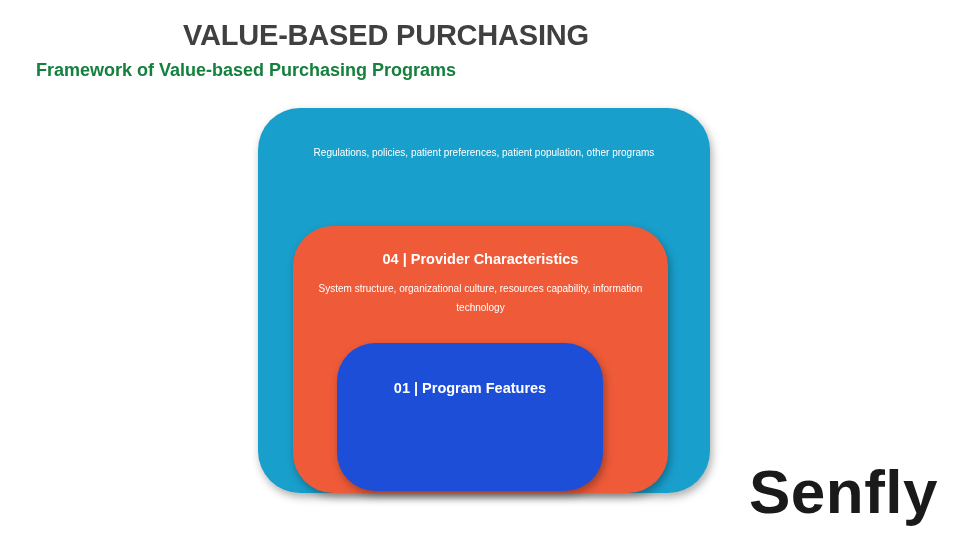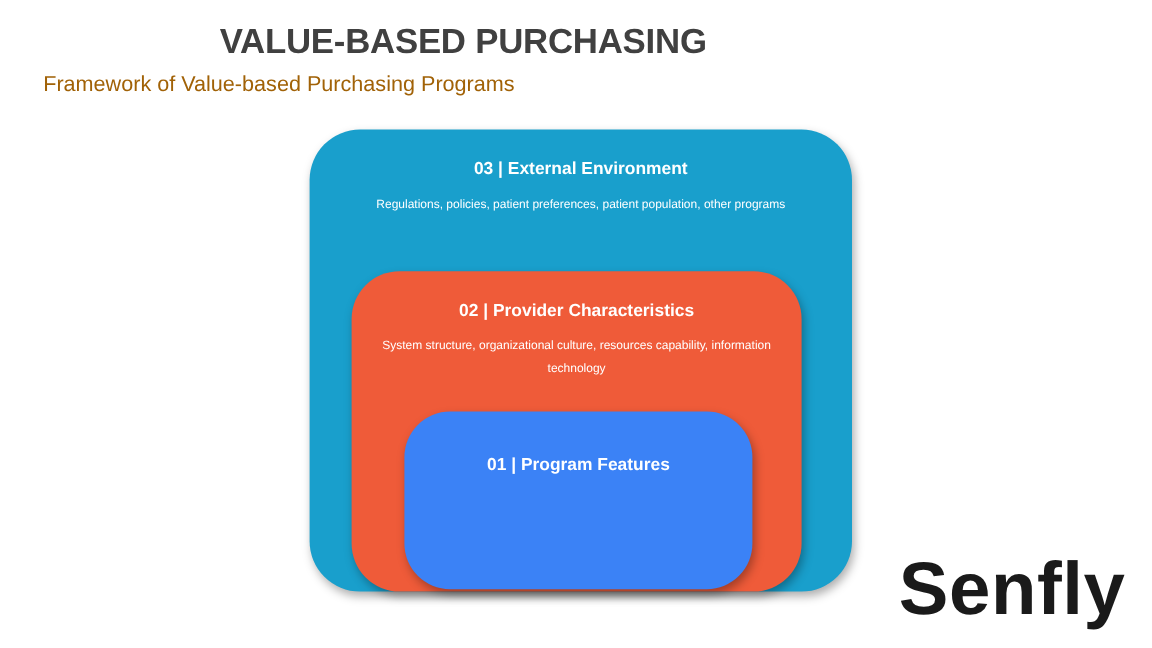--- a/index.html
+++ b/index.html
@@ -27,22 +27,22 @@
     font-weight: bold;
     color: #404040;
     letter-spacing: -0.2px;
     line-height: 34px;
     margin: 0;
     white-space: nowrap;
     text-align: center;
   }
   .page-subtitle {
     font-size: 18px;
-    font-weight: normal;
-    color: #a16207;
+    font-weight: bold;
+    color: #15803d;
     line-height: 24px;
     margin: 6px 0 0 0;
     white-space: nowrap;
   }
 
   
   .diagram {
     position: absolute;
     left: 0;
     top: 0;
@@ -66,23 +66,23 @@
     left: 293px;
     top: 226px;
     width: 375px;
     height: 267px;
     background: #EF5B39;
     border-radius: 40px;
   }
   .layer-inner {
     left: 337px;
     top: 343px;
-    width: 290px;
+    width: 266px;
     height: 148px;
-    background: #3b82f6;
+    background: #1d4ed8;
     border-radius: 38px;
   }
 
   .layer-text {
     position: absolute;
     left: 0;
     right: 0;
     text-align: center;
     color: #ffffff;
   }
@@ -125,28 +125,27 @@
 
 <div class="header">
   <h1 class="page-title">VALUE-BASED PURCHASING</h1>
   <p class="page-subtitle">Framework of Value-based Purchasing Programs</p>
 </div>
 
 <div class="diagram">
 
   <div class="layer layer-outer">
     <div class="layer-text">
-      <p class="layer-heading">03 | External Environment</p>
       <p class="layer-body">Regulations, policies, patient preferences, patient population, other programs</p>
     </div>
   </div>
 
   <div class="layer layer-middle">
     <div class="layer-text">
-      <p class="layer-heading">02 | Provider Characteristics</p>
+      <p class="layer-heading">04 | Provider Characteristics</p>
       <p class="layer-body">System structure, organizational culture, resources capability, information technology</p>
     </div>
   </div>
 
   <div class="layer layer-inner">
     <div class="layer-text">
       <p class="layer-heading">01 | Program Features</p>
     </div>
   </div>
 

